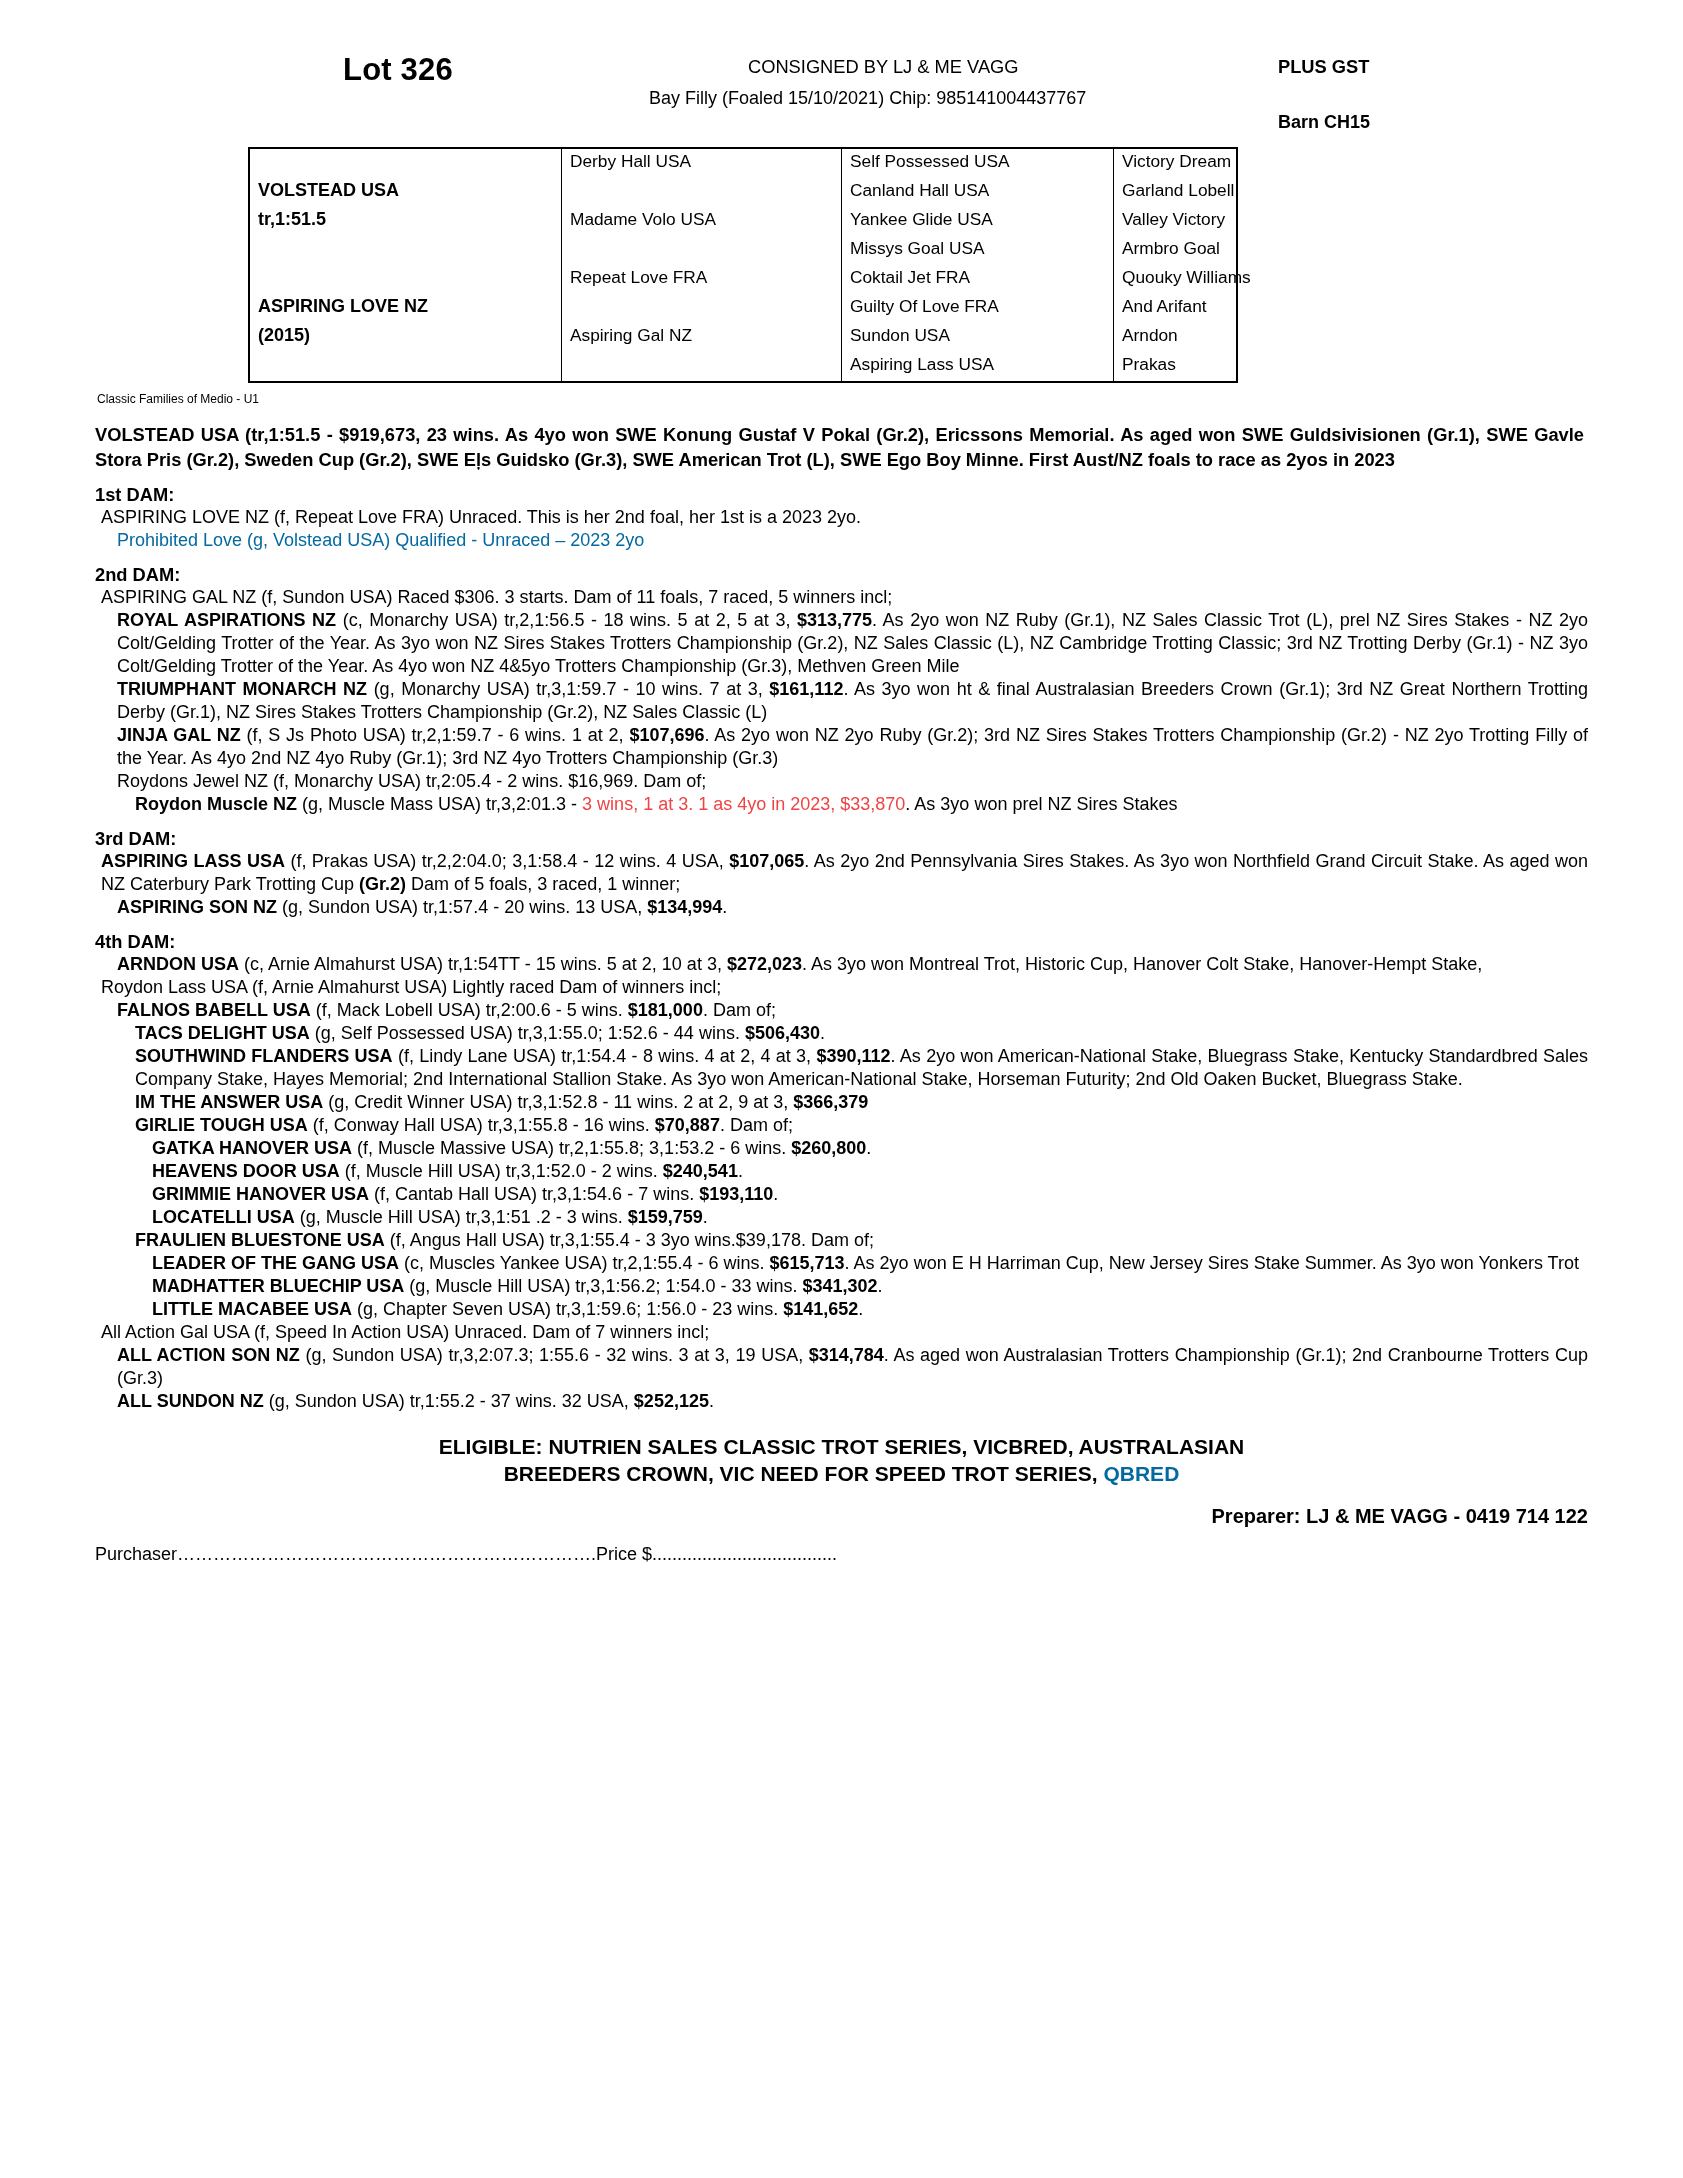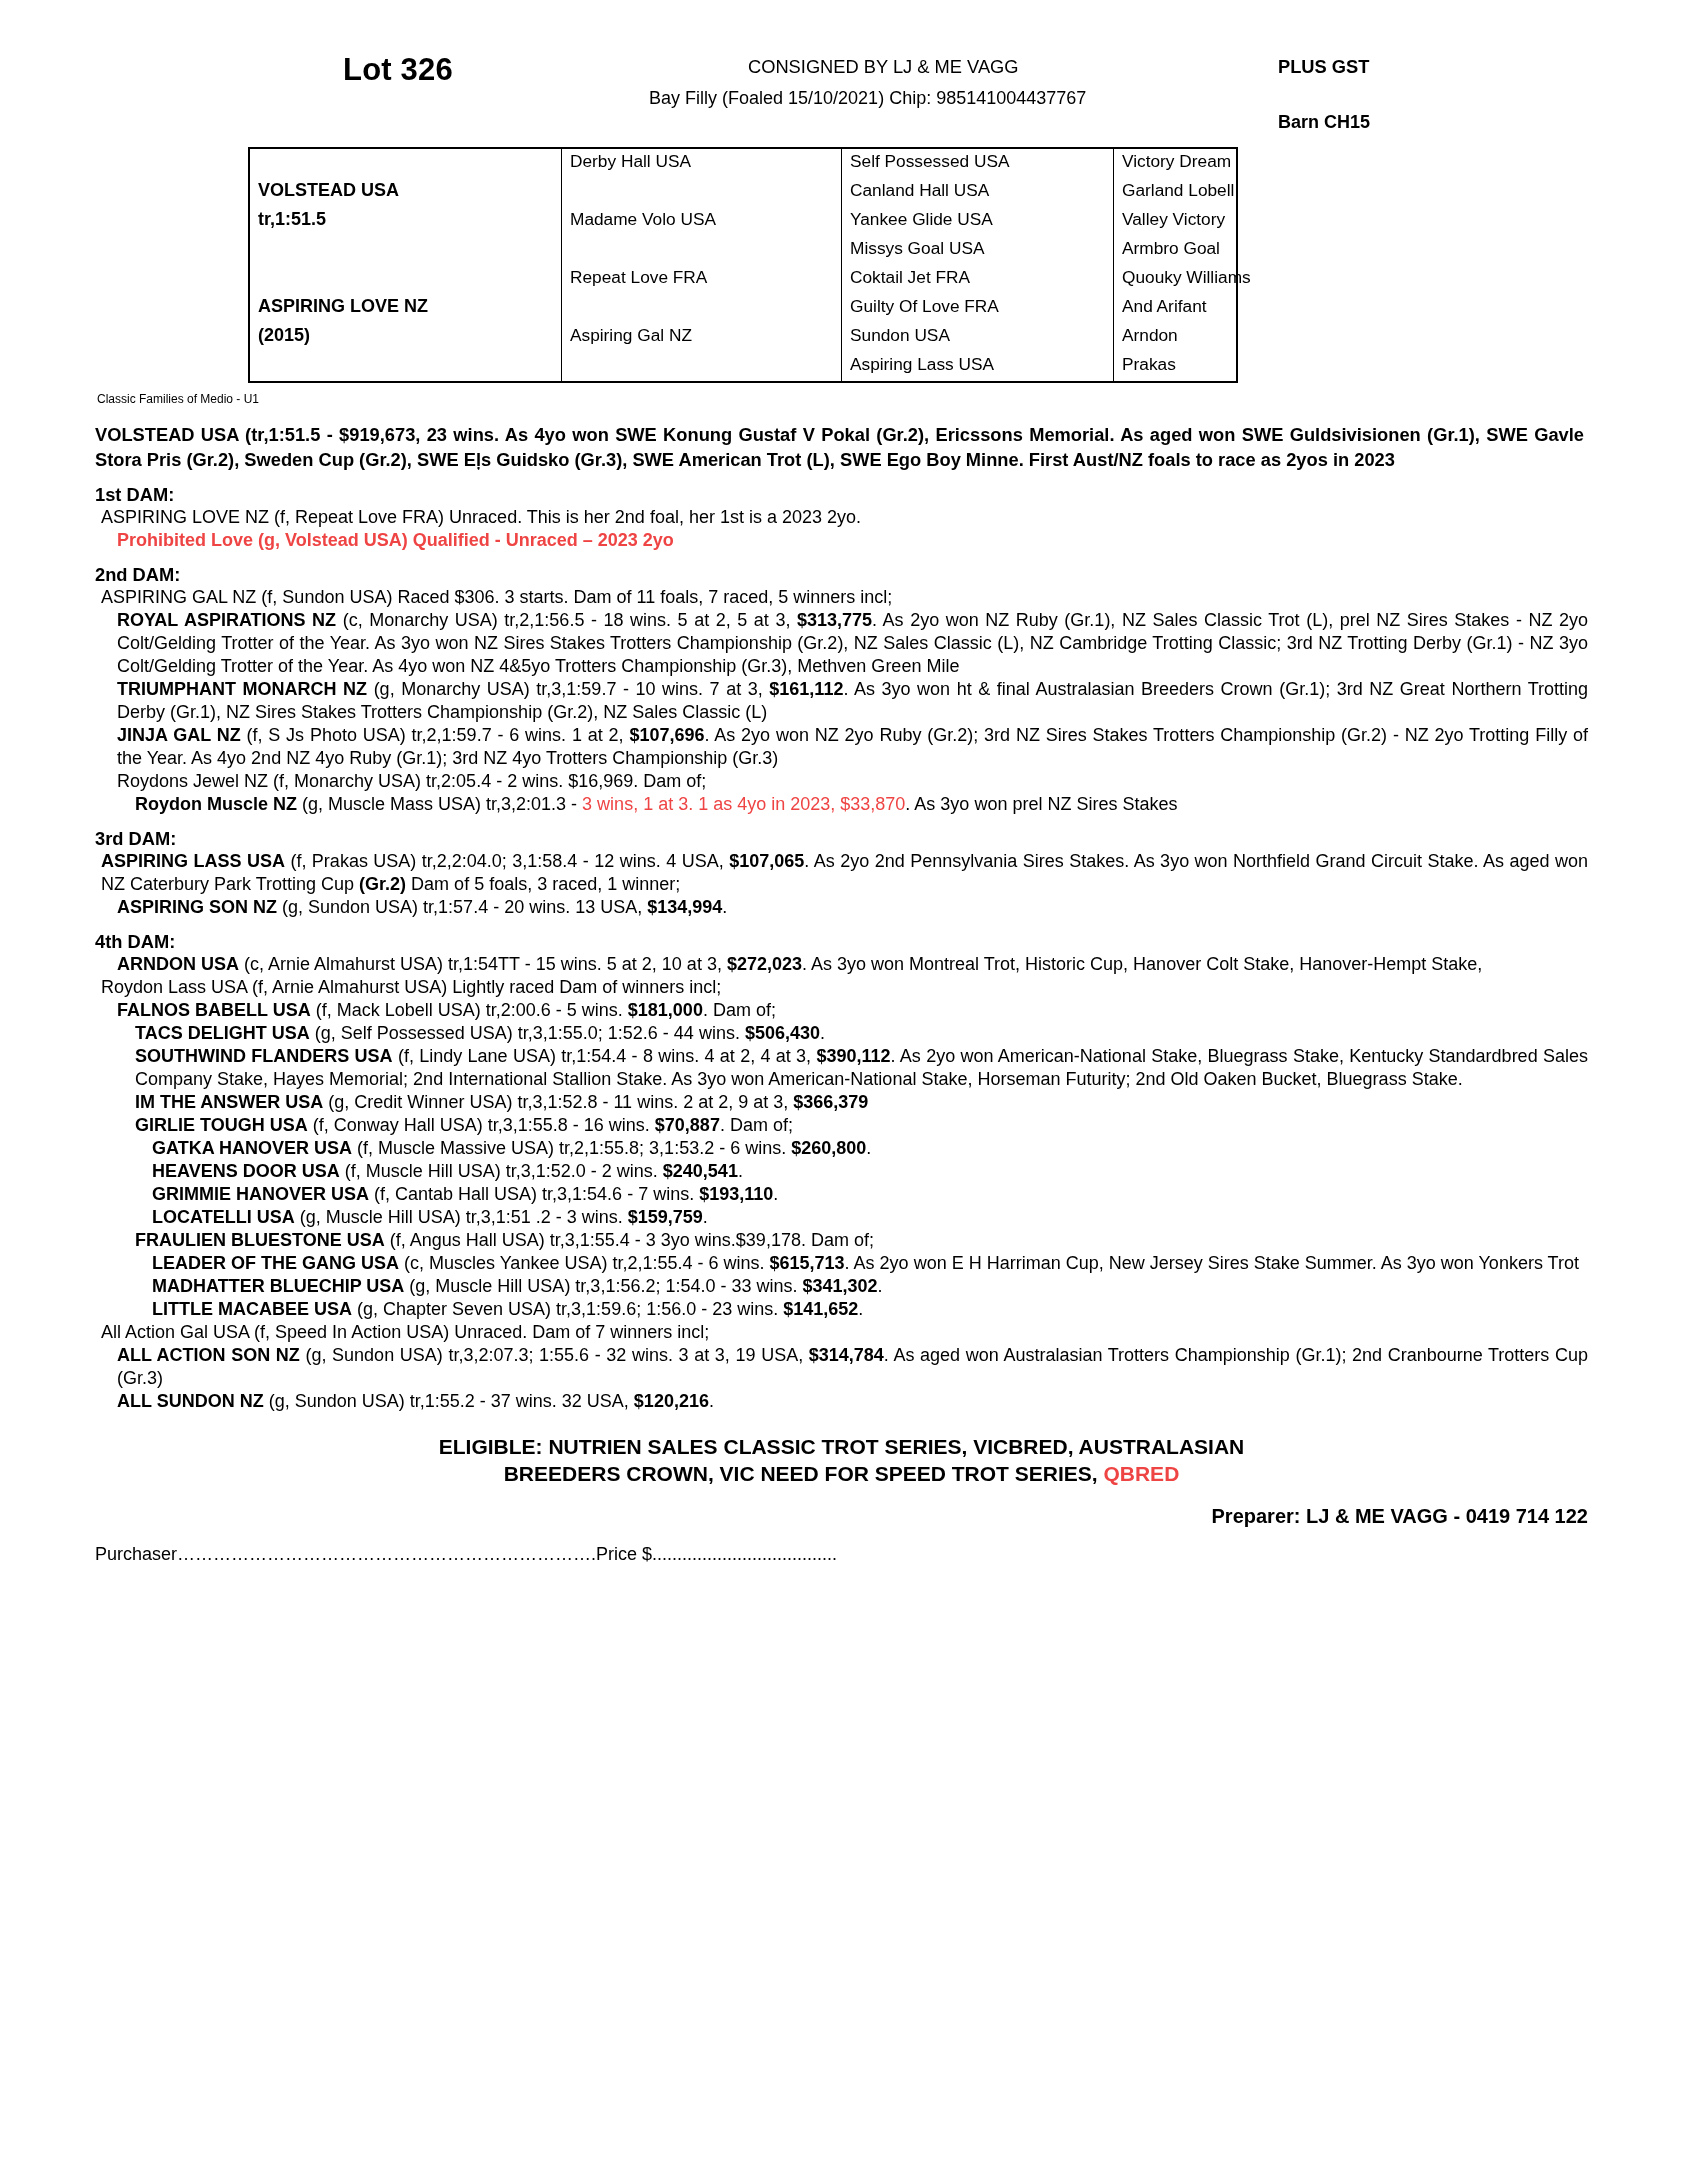--- a/index.html
+++ b/index.html
@@ -109,21 +109,21 @@
   .damhead {
     font-weight: bold;
     font-size: 18.3px;
     margin-top: 12px;
   }
   .lvl0 { margin-left: 6px; }
   .lvl1 { margin-left: 22px; }
   .lvl2 { margin-left: 40px; }
   .lvl3 { margin-left: 57px; }
   .b { font-weight: bold; }
-  .red { color: #ef4444; font-weight: bold; }
+  .red { color: #0369a1; }
   .redb { color: #ef4444; font-weight: normal; }
   
   .eligible {
     margin-top: 20px;
     font-weight: bold;
     font-size: 21px;
     line-height: 27px;
     text-align: center;
     padding: 0 10px;
   }
@@ -304,21 +304,21 @@
     <span class="b">LITTLE MACABEE USA</span><span> (g, Chapter Seven USA) tr,3,1:59.6; 1:56.0 - 23 wins. </span><span class="b">$141,652</span><span>.</span>
   </div>
 
   <div class="blk lvl0">All Action Gal USA (f, Speed In Action USA) Unraced. Dam of 7 winners incl;</div>
 
   <div class="blk lvl1">
     <span class="b">ALL ACTION SON NZ</span><span> (g, Sundon USA) tr,3,2:07.3; 1:55.6 - 32 wins. 3 at 3, 19 USA, </span><span class="b">$314,784</span><span>. As aged won Australasian Trotters Championship (Gr.1); 2nd Cranbourne Trotters Cup (Gr.3)</span>
   </div>
 
   <div class="blk lvl1">
-    <span class="b">ALL SUNDON NZ</span><span> (g, Sundon USA) tr,1:55.2 - 37 wins. 32 USA, </span><span class="b">$120,216</span><span>.</span>
+    <span class="b">ALL SUNDON NZ</span><span> (g, Sundon USA) tr,1:55.2 - 37 wins. 32 USA, </span><span class="b">$252,125</span><span>.</span>
   </div>
 
   <div class="eligible">
     <span>ELIGIBLE: NUTRIEN SALES CLASSIC TROT SERIES, VICBRED, AUSTRALASIAN</span>
     <span class="l2"><span>BREEDERS CROWN, VIC NEED FOR SPEED TROT SERIES, </span><span class="red">QBRED</span></span>
   </div>
 
   <div class="preparer">Preparer: LJ &amp; ME VAGG - 0419 714 122</div>
   <div class="purchaser">Purchaser…………………………………………………………….Price $.....................................</div>
 

